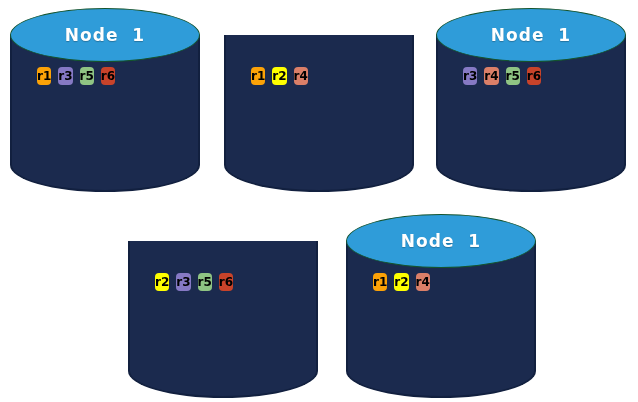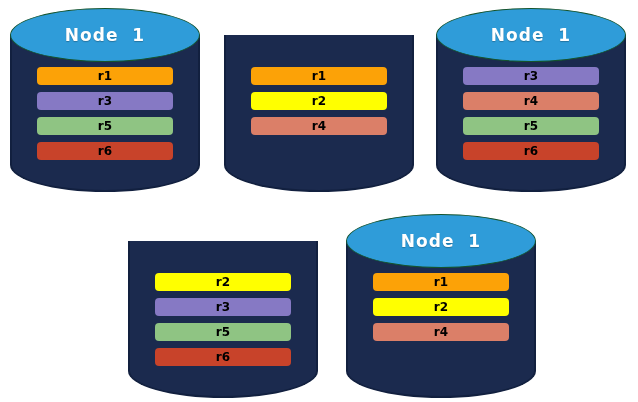--- a/index.html
+++ b/index.html
@@ -57,21 +57,21 @@
     white-space: pre;
     letter-spacing: 1px;
     text-shadow: 0 1px 1px rgba(0,0,0,0.25);
   }
   .bars {
     position: absolute;
     top: 59px;
     left: 27px;
     right: 27px;
     display: flex;
-    flex-direction: column;
+    flex-direction: row;
     gap: 7px;
   }
   .bar {
     height: 18px;
     line-height: 18px;
     border-radius: 4px;
     text-align: center;
     color: #000000;
     font-weight: bold;
     font-size: 12px;

